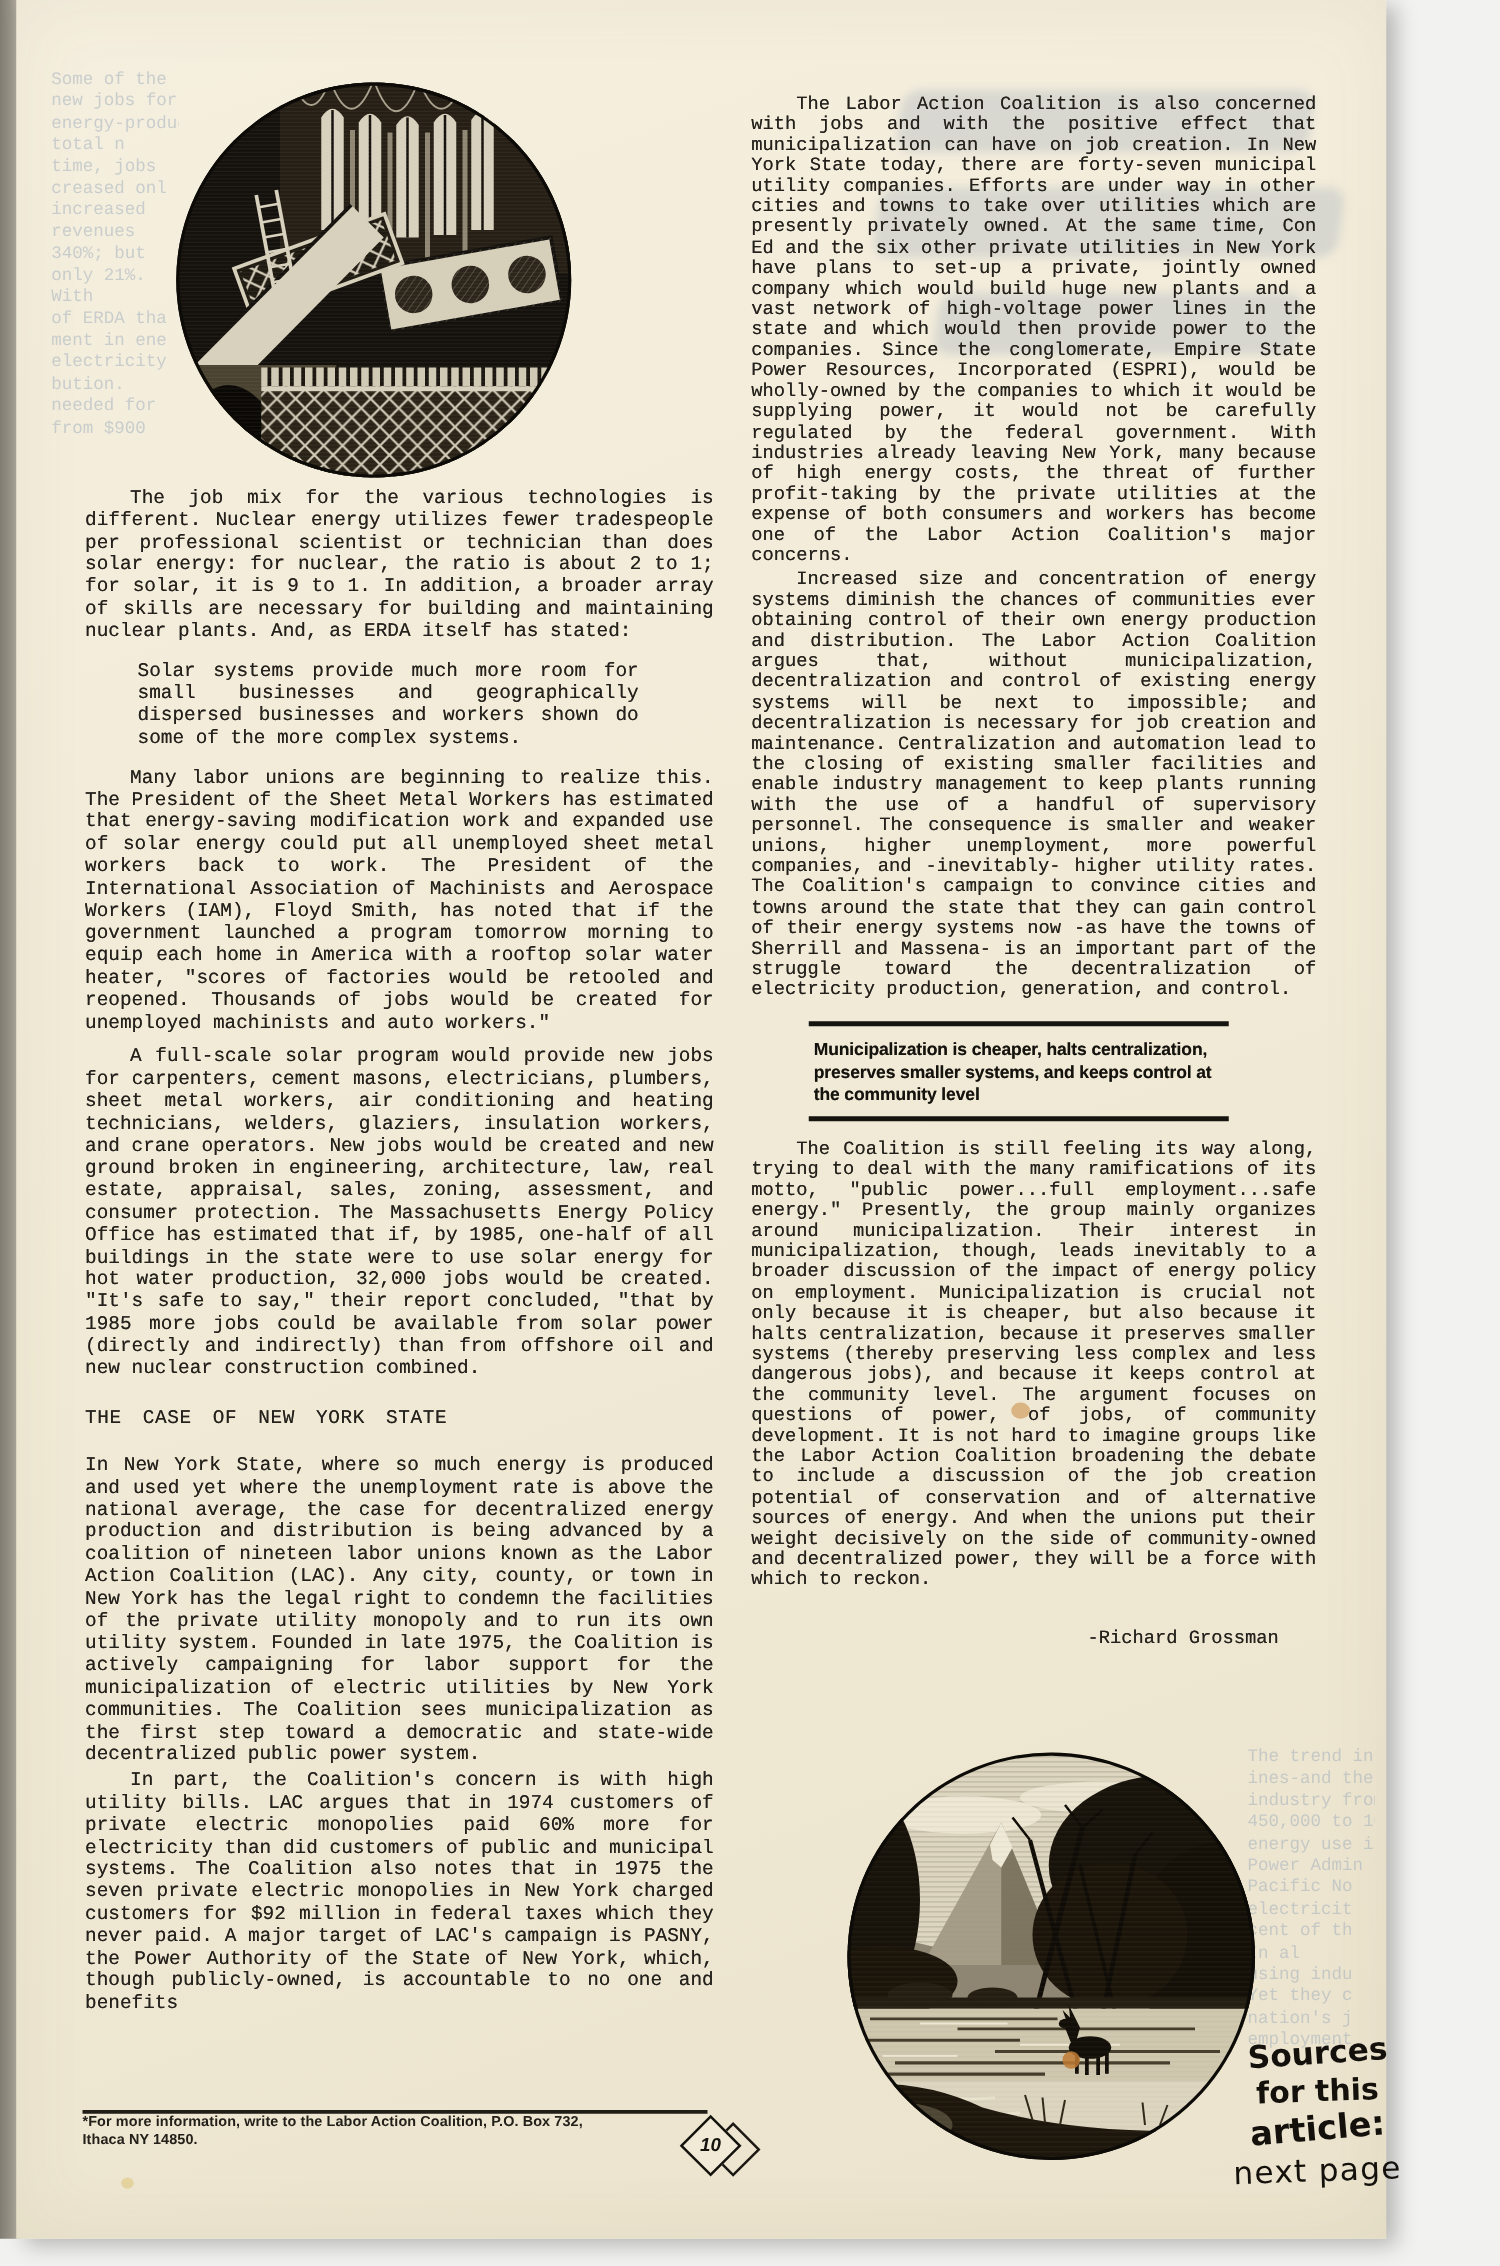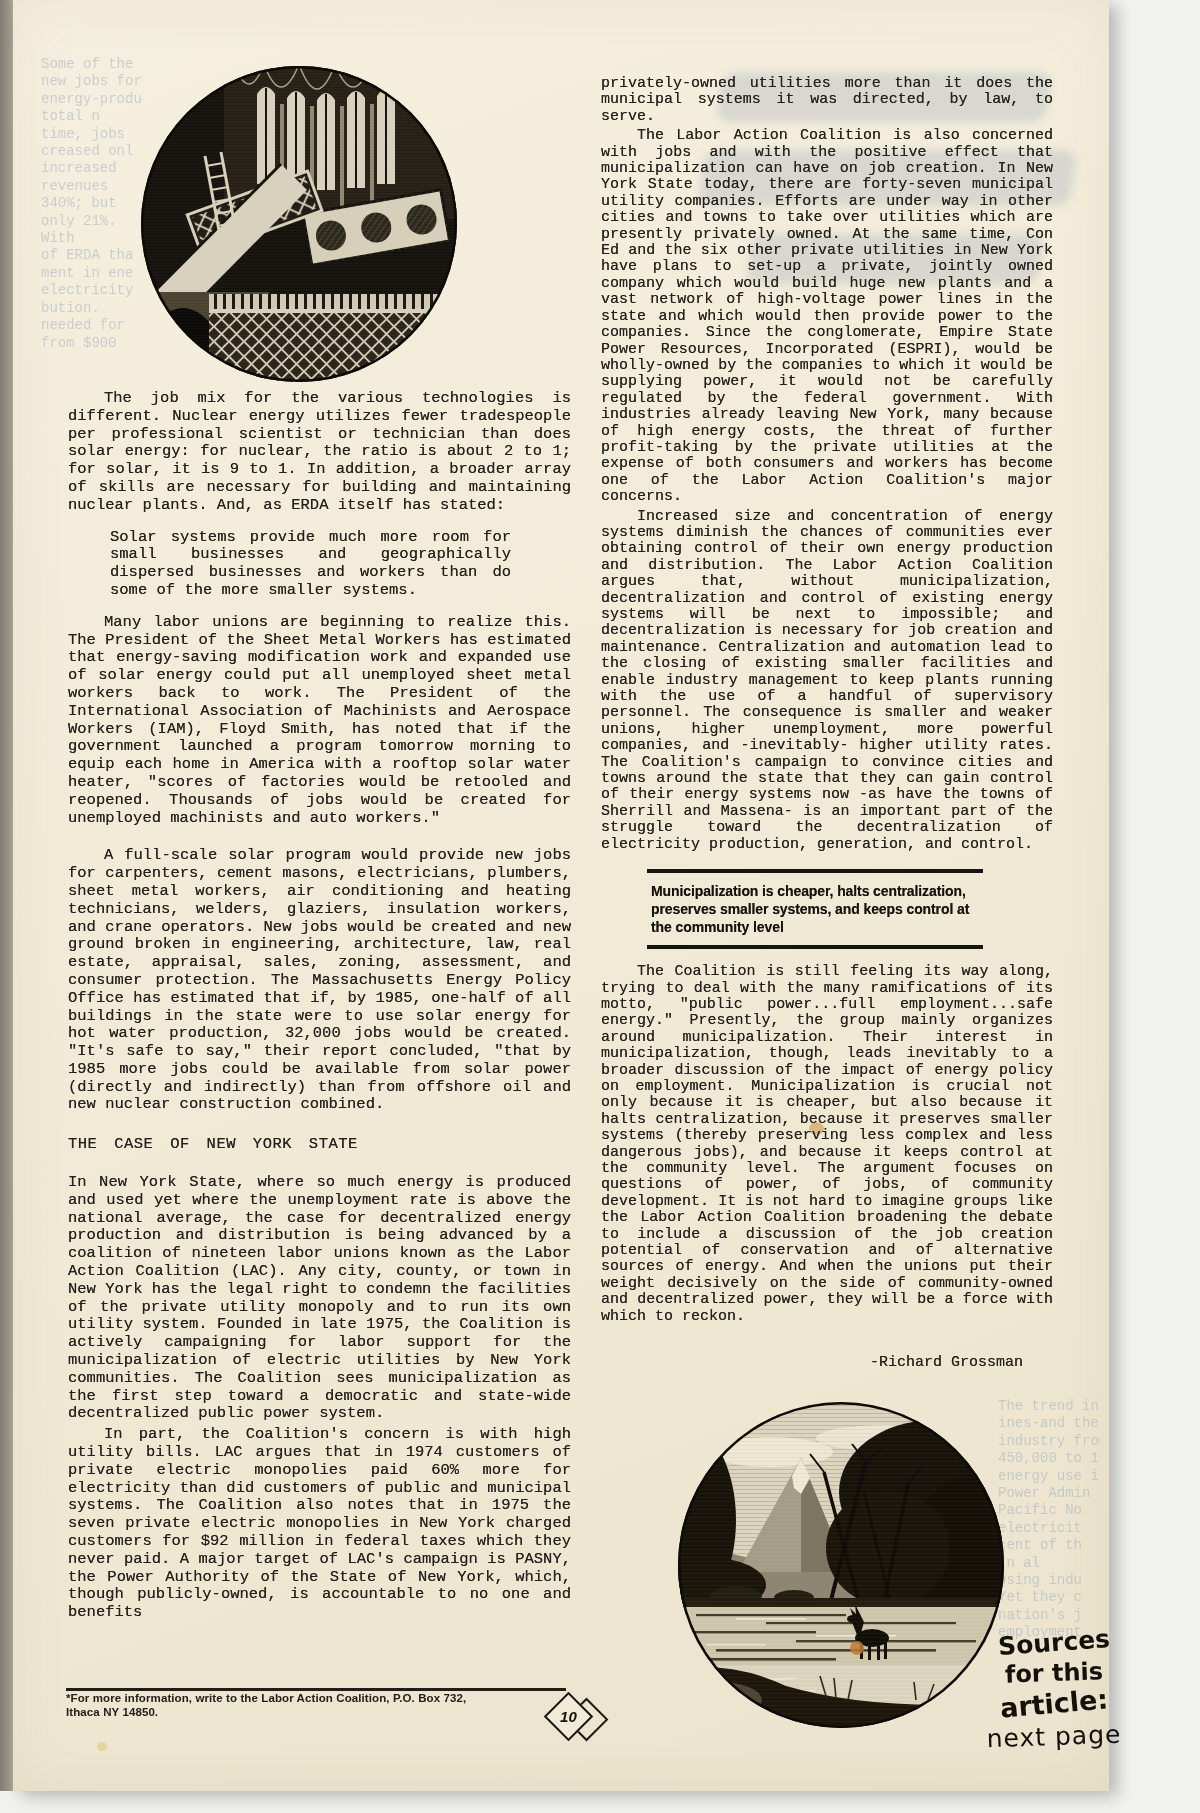--- a/index.html
+++ b/index.html
@@ -19,21 +19,21 @@
     position:absolute;left:13px;top:0;width:1096px;height:1791px;
     background:linear-gradient(160deg,#f5efdf 0%,#f1ead6 50%,#ebe3cd 100%);
     box-shadow:8px 5px 16px rgba(0,0,0,.25), inset 0 0 60px rgba(120,100,60,.07);
   }
 
   
   .col{position:absolute;color:#24211c;text-shadow:0 0 .5px rgba(36,33,28,.75);}
   .col p{margin:0 0 3px 0;text-align:justify;}
   .col p.ind{text-indent:36px;}
   .lcol{left:55px;top:390px;width:503px;font-size:15.5px;line-height:17.8px;}
-  .lcol p.sp{margin-top:20px;}
+  .lcol p.sp{margin-top:10px;}
   .rcol{left:588px;top:76px;width:452px;font-size:15px;line-height:16.4px;}
   .bquote{margin:14px 60px 14px 42px;text-align:justify;}
   .sect-head{margin:22px 0 20px 0;font-weight:400;word-spacing:7px;letter-spacing:.5px;}
 
   
   .pull-quote{
     margin:16px 26px 15px 46px;width:336px;box-sizing:border-box;
     border-top:4px solid #17150f;border-bottom:4px solid #17150f;
     padding:9px 2px 9px 4px;
     font-family:"Liberation Sans",sans-serif;font-weight:700;
@@ -220,30 +220,29 @@
         <rect x="70" y="245" width="250" height="4" fill="#d8d1bd"></rect>
 
         <rect width="320" height="320" fill="url(#hh)" opacity=".10"></rect>
         <circle cx="160" cy="160" r="157" fill="none" stroke="#0d0b08" stroke-width="3"></circle>
       </g>
     </svg>
   </div>
 
   <div class="col lcol">
     <p class="ind">The job mix for the various technologies is different. Nuclear energy utilizes fewer tradespeople per professional scientist or technician than does solar energy: for nuclear, the ratio is about 2 to 1; for solar, it is 9 to 1. In addition, a broader array of skills are necessary for building and maintaining nuclear plants. And, as ERDA itself has stated:</p>
-    <div class="bquote">Solar systems provide much more room for small businesses and geographically dispersed businesses and workers than do some of the more smaller systems.</div>
+    <div class="bquote">Solar systems provide much more room for small businesses and geographically dispersed businesses and workers shown do some of the more complex systems.</div>
     <p class="ind">Many labor unions are beginning to realize this. The President of the Sheet Metal Workers has estimated that energy-saving modification work and expanded use of solar energy could put all unemployed sheet metal workers back to work. The President of the International Association of Machinists and Aerospace Workers (IAM), Floyd Smith, has noted that if the government launched a program tomorrow morning to equip each home in America with a rooftop solar water heater, "scores of factories would be retooled and reopened. Thousands of jobs would be created for unemployed machinists and auto workers."</p>
     <p class="ind sp">A full-scale solar program would provide new jobs for carpenters, cement masons, electricians, plumbers, sheet metal workers, air conditioning and heating technicians, welders, glaziers, insulation workers, and crane operators. New jobs would be created and new ground broken in engineering, architecture, law, real estate, appraisal, sales, zoning, assessment, and consumer protection. The Massachusetts Energy Policy Office has estimated that if, by 1985, one-half of all buildings in the state were to use solar energy for hot water production, 32,000 jobs would be created. "It's safe to say," their report concluded, "that by 1985 more jobs could be available from solar power (directly and indirectly) than from offshore oil and new nuclear construction combined.</p>
     <div class="sect-head">THE CASE OF NEW YORK STATE</div>
     <p>In New York State, where so much energy is produced and used yet where the unemployment rate is above the national average, the case for decentralized energy production and distribution is being advanced by a coalition of nineteen labor unions known as the Labor Action Coalition (LAC). Any city, county, or town in New York has the legal right to condemn the facilities of the private utility monopoly and to run its own utility system. Founded in late 1975, the Coalition is actively campaigning for labor support for the municipalization of electric utilities by New York communities. The Coalition sees municipalization as the first step toward a democratic and state-wide decentralized public power system.</p>
     <p class="ind">In part, the Coalition's concern is with high utility bills. LAC argues that in 1974 customers of private electric monopolies paid 60% more for electricity than did customers of public and municipal systems. The Coalition also notes that in 1975 the seven private electric monopolies in New York charged customers for $92 million in federal taxes which they never paid. A major target of LAC's campaign is PASNY, the Power Authority of the State of New York, which, though publicly-owned, is accountable to no one and benefits</p>
   </div>
 
   <div class="col rcol">
-    <p>privately-owned utilities more than it does the municipal systems it was directed, by law, to serve.</p>
     <p class="ind">The Labor Action Coalition is also concerned with jobs and with the positive effect that municipalization can have on job creation. In New York State today, there are forty-seven municipal utility companies. Efforts are under way in other cities and towns to take over utilities which are presently privately owned. At the same time, Con Ed and the six other private utilities in New York have plans to set-up a private, jointly owned company which would build huge new plants and a vast network of high-voltage power lines in the state and which would then provide power to the companies. Since the conglomerate, Empire State Power Resources, Incorporated (ESPRI), would be wholly-owned by the companies to which it would be supplying power, it would not be carefully regulated by the federal government. With industries already leaving New York, many because of high energy costs, the threat of further profit-taking by the private utilities at the expense of both consumers and workers has become one of the Labor Action Coalition's major concerns.</p>
     <p class="ind">Increased size and concentration of energy systems diminish the chances of communities ever obtaining control of their own energy production and distribution. The Labor Action Coalition argues that, without municipalization, decentralization and control of existing energy systems will be next to impossible; and decentralization is necessary for job creation and maintenance. Centralization and automation lead to the closing of existing smaller facilities and enable industry management to keep plants running with the use of a handful of supervisory personnel. The consequence is smaller and weaker unions, higher unemployment, more powerful companies, and -inevitably- higher utility rates. The Coalition's campaign to convince cities and towns around the state that they can gain control of their energy systems now -as have the towns of Sherrill and Massena- is an important part of the struggle toward the decentralization of electricity production, generation, and control.</p>
     <div class="pull-quote">Municipalization is cheaper, halts centralization, preserves smaller systems, and keeps control at the community level</div>
     <p class="ind">The Coalition is still feeling its way along, trying to deal with the many ramifications of its motto, "public power...full employment...safe energy." Presently, the group mainly organizes around municipalization. Their interest in municipalization, though, leads inevitably to a broader discussion of the impact of energy policy on employment. Municipalization is crucial not only because it is cheaper, but also because it halts centralization, because it preserves smaller systems (thereby preserving less complex and less dangerous jobs), and because it keeps control at the community level. The argument focuses on questions of power, of jobs, of community development. It is not hard to imagine groups like the Labor Action Coalition broadening the debate to include a discussion of the job creation potential of conservation and of alternative sources of energy. And when the unions put their weight decisively on the side of community-owned and decentralized power, they will be a force with which to reckon.</p>
     <div class="byline">-Richard Grossman</div>
   </div>
 
   <div class="footnote-wrap">
     <div class="footnote-rule"></div>
     <div class="footnote">*For more information, write to the Labor Action Coalition, P.O. Box 732, Ithaca NY 14850.</div>

